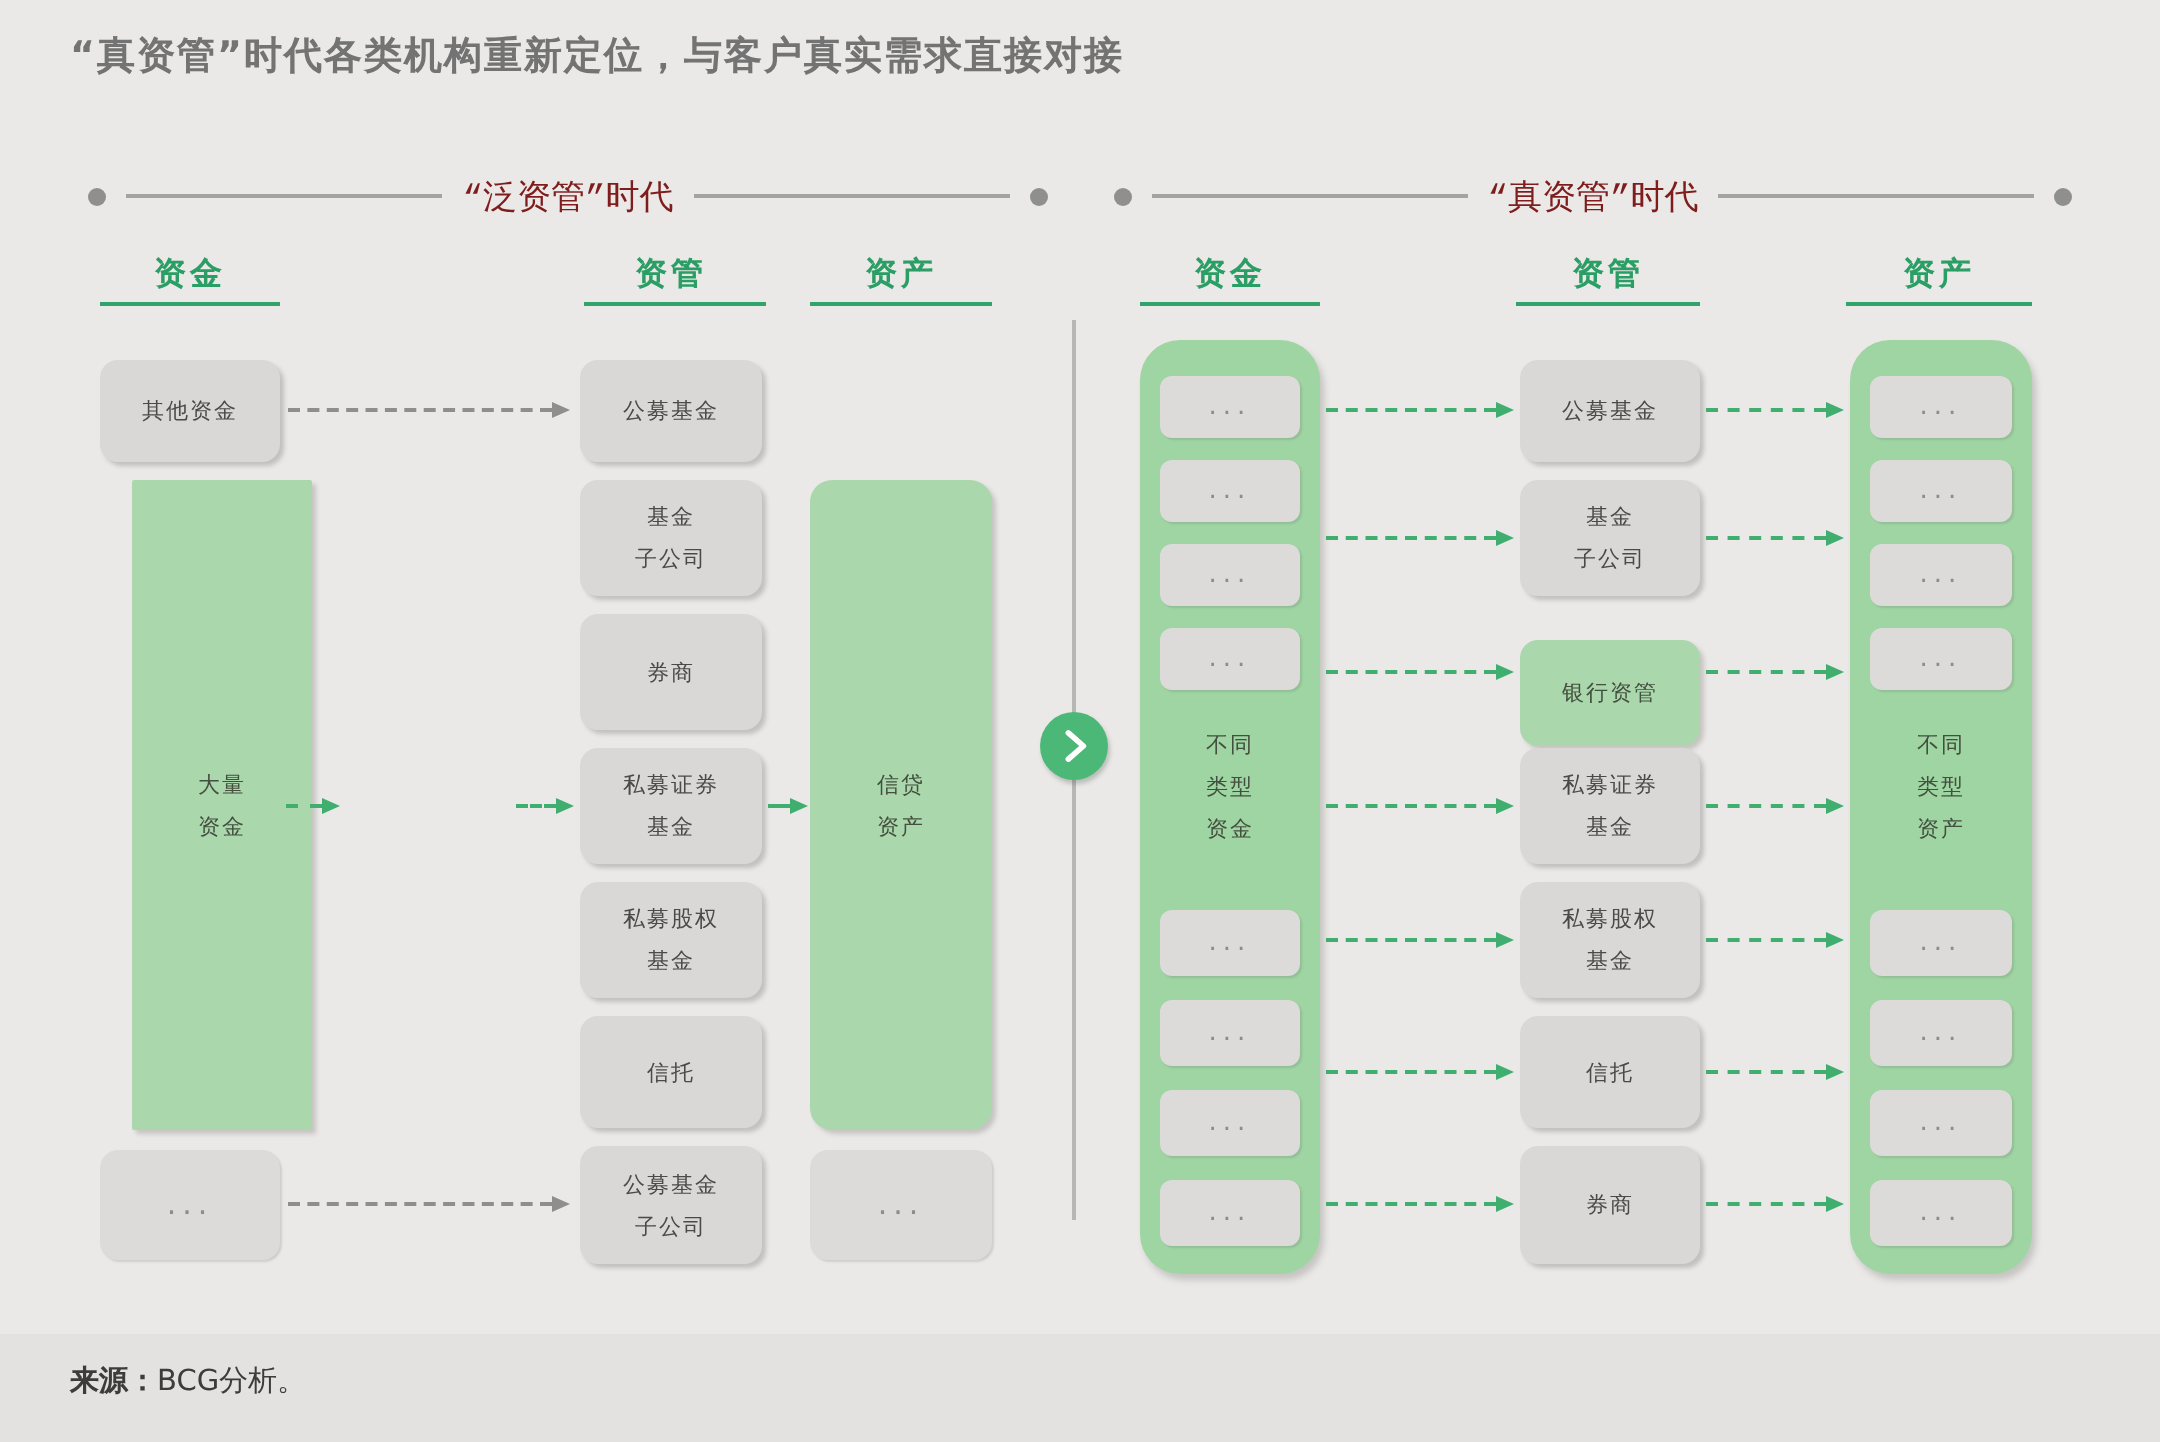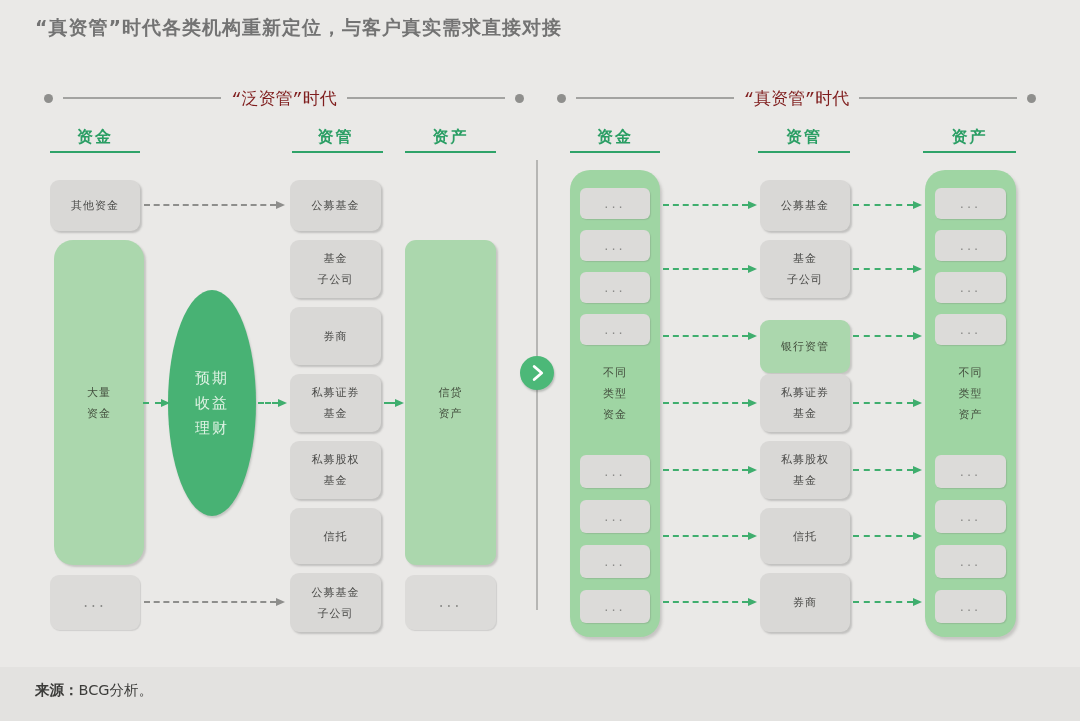--- a/index.html
+++ b/index.html
@@ -72,27 +72,24 @@
   <div class="headline" style="left:405px;width:91px;"></div>
 
   <div class="colhead" style="left:570px;top:127px;width:90px;">资金</div>
   <div class="headline" style="left:570px;width:90px;"></div>
   <div class="colhead" style="left:758px;top:127px;width:92px;">资管</div>
   <div class="headline" style="left:758px;width:92px;"></div>
   <div class="colhead" style="left:923px;top:127px;width:93px;">资产</div>
   <div class="headline" style="left:923px;width:93px;"></div>
 
   <div class="bx gray" style="left:50px;top:180px;width:90px;height:51px;">其他资金</div>
-  <div class="bx lgreen ml" style="left:54px;top:240px;width:90px;height:325px;border-radius:19px;">大量
+  <div class="bx lgreen ml" style="left:66px;top:240px;width:90px;height:325px;border-radius:1px;">大量
 资金</div>
   <div class="bx gray dotsbox" style="left:50px;top:575px;width:90px;height:55px;border-radius:9px;font-size:15px;">...</div>
 
-  <div class="ellipse ml">预期
-收益
-理财</div>
 
   <div class="bx gray" style="left:290px;top:180px;width:91px;height:51px;">公募基金</div>
   <div class="bx gray ml" style="left:290px;top:240px;width:91px;height:58px;">基金
 子公司</div>
   <div class="bx gray" style="left:290px;top:307px;width:91px;height:58px;">券商</div>
   <div class="bx gray ml" style="left:290px;top:374px;width:91px;height:58px;">私募证券
 基金</div>
   <div class="bx gray ml" style="left:290px;top:441px;width:91px;height:58px;">私募股权
 基金</div>
   <div class="bx gray" style="left:290px;top:508px;width:91px;height:56px;">信托</div>

